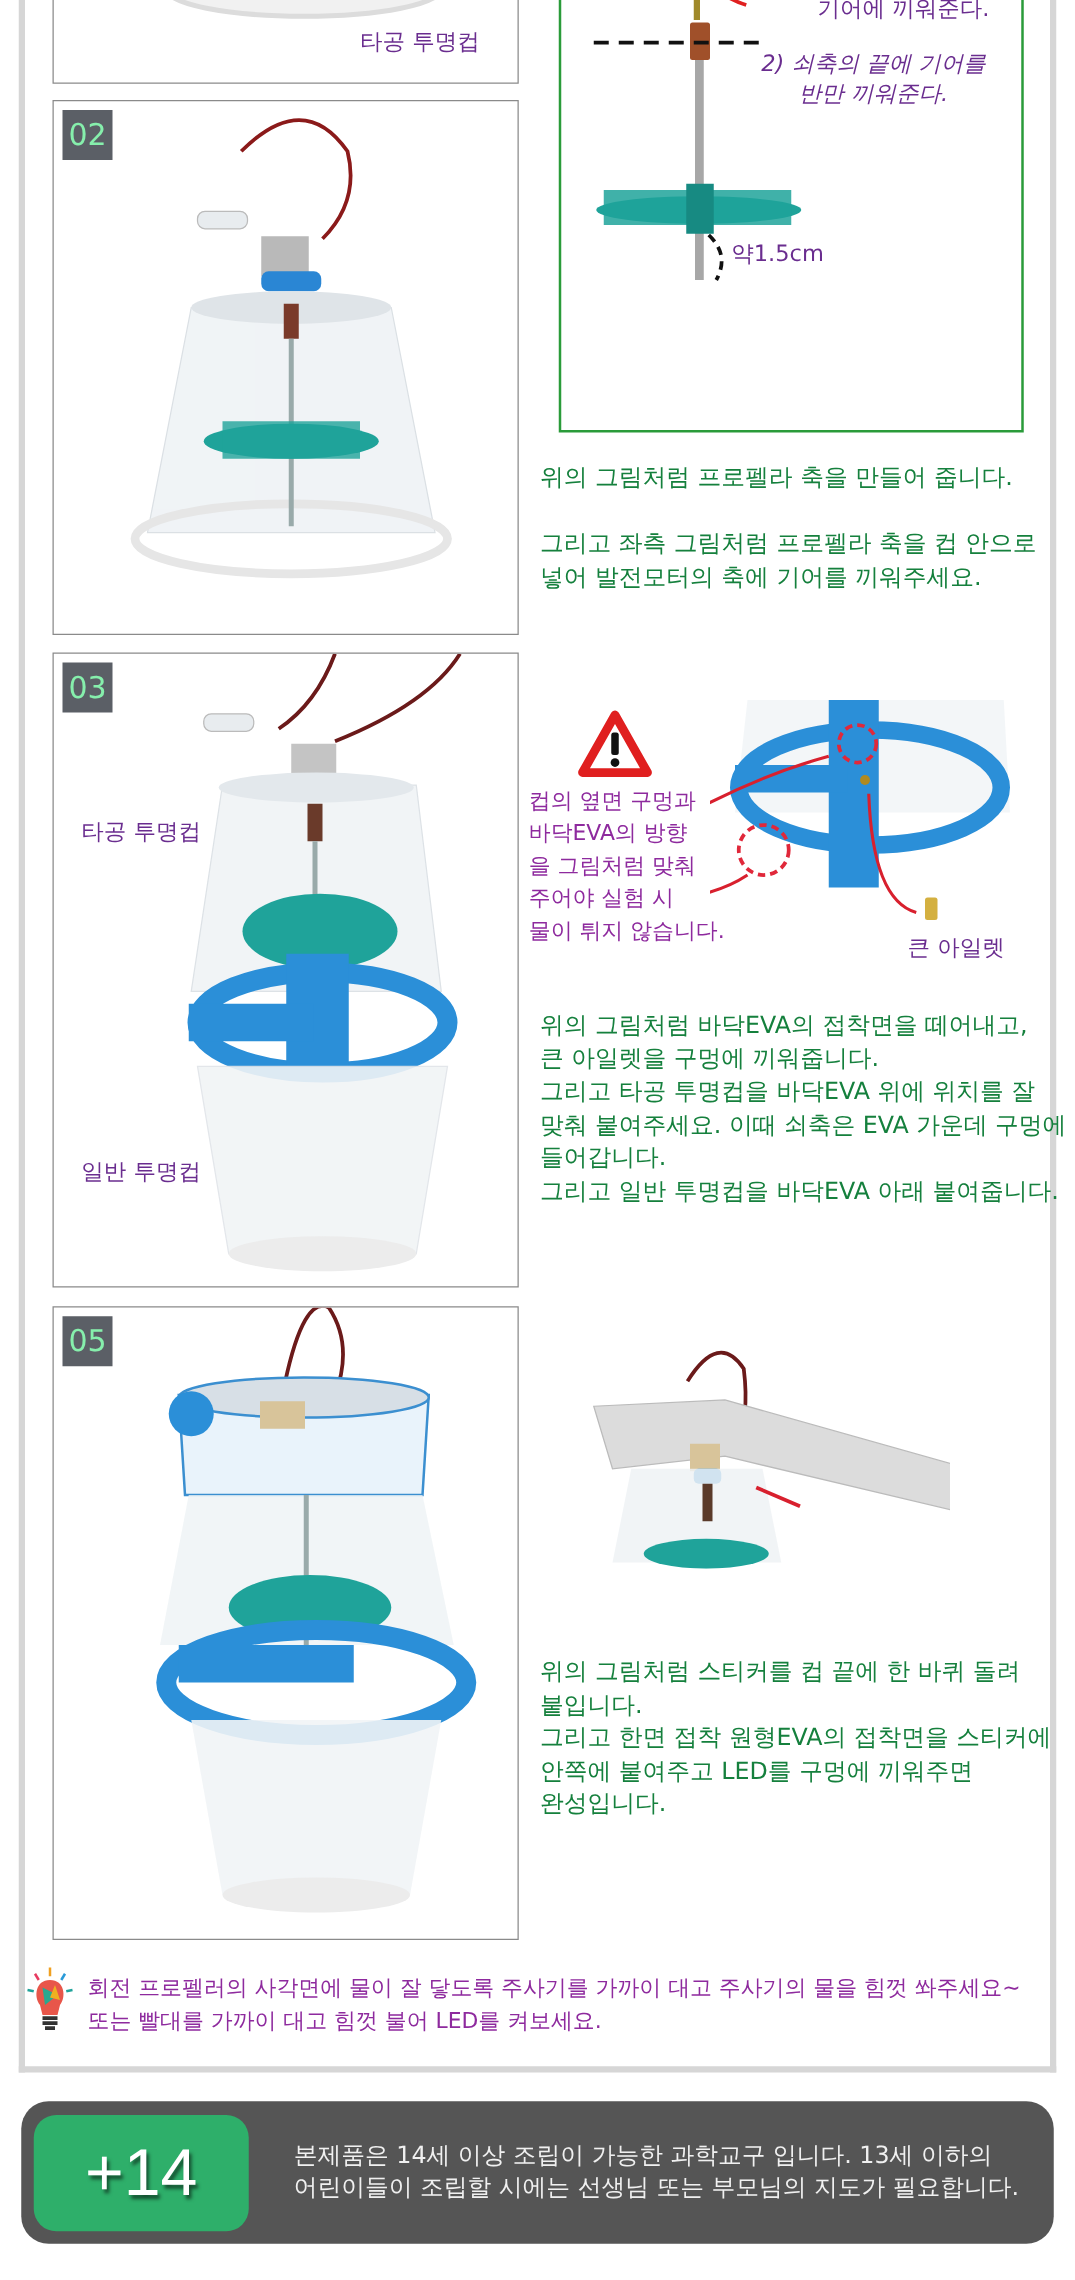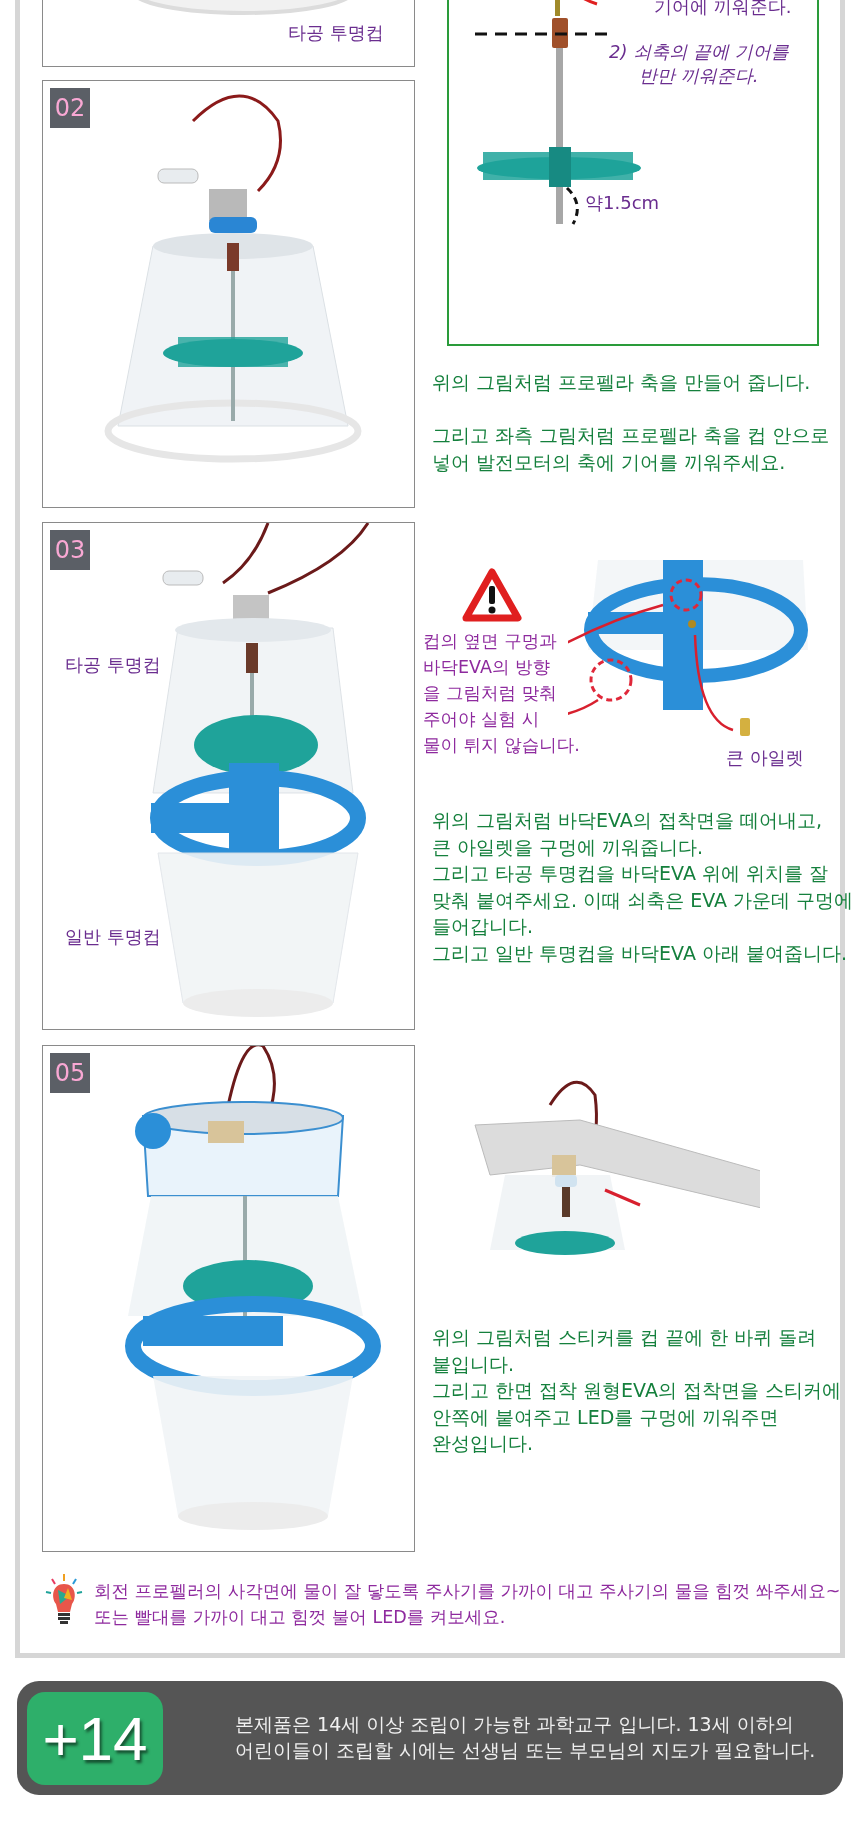--- a/index.html
+++ b/index.html
@@ -1,27 +1,27 @@
 <!DOCTYPE html>
 <html><head>
 <meta charset="utf-8">
 <style>
   * { box-sizing: border-box; margin: 0; padding: 0; }
   body { width: 860px; height: 1824px; background: #ffffff; font-family: "DejaVu Sans", sans-serif; position: relative; overflow: hidden; }
   .frame { position: absolute; left: 15px; top: -10px; width: 830px; height: 1668px; border: 5px solid #d6d6d6; border-top: none; background: #fff; }
   .panel { position: absolute; left: 42px; width: 373px; border: 1.5px solid #8a8a8a; background: #fff; overflow: hidden; }
-  .step-badge { position: absolute; left: 7px; top: 7px; width: 40px; height: 40px; background: #5b5f66; color: #f9a8d4; font-size: 24px; display: flex; align-items: center; justify-content: center; font-family: "DejaVu Sans", sans-serif; }
+  .step-badge { position: absolute; left: 7px; top: 7px; width: 40px; height: 40px; background: #5b5f66; color: #86efac; font-size: 24px; display: flex; align-items: center; justify-content: center; font-family: "DejaVu Sans", sans-serif; }
   .purple { color: #6a2d8f; font-size: 18px; }
   .label { position: absolute; }
   .body-text { position: absolute; left: 432px; color: #15803d; font-size: 19px; line-height: 26.5px; white-space: pre-line; }
   .green-box { position: absolute; left: 447px; top: -10px; width: 372px; height: 356px; border: 2.5px solid #2a9b3a; background: #fff; }
-  .tip { position: absolute; left: 44px; top: 1572px; display: flex; align-items: flex-end; gap: 10px; }
+  .tip { position: absolute; left: 20px; top: 1572px; display: flex; align-items: flex-end; gap: 10px; }
   .tip-text { color: #8e2a9e; font-size: 17.5px; line-height: 26px; white-space: pre-line; }
   .age-banner { position: absolute; left: 17px; top: 1681px; width: 826px; height: 114px; background: #555555; border-radius: 22px; }
-  .age-badge { position: absolute; left: 10px; top: 11px; width: 136px; height: 93px; background: #2eaf6a; border-radius: 18px; display: flex; align-items: center; justify-content: center; color: #fff; font-size: 62px; text-shadow: 2px 3px 3px rgba(0,0,0,0.55); font-family: "Liberation Sans", sans-serif; }
+  .age-badge { position: absolute; left: 10px; top: 11px; width: 172px; height: 93px; background: #2eaf6a; border-radius: 18px; display: flex; align-items: center; justify-content: center; color: #fff; font-size: 53px; text-shadow: 2px 3px 3px rgba(0,0,0,0.55); font-family: "Liberation Sans", sans-serif; }
   .age-text { position: absolute; left: 218px; top: 30px; color: #f0f0f0; font-size: 19px; line-height: 26px; white-space: pre-line; }
 </style>
 </head>
 <body>
 
 <div class="frame"></div>
 
 <div class="panel" style="top:-10px;height:77px;">
   <svg width="373" height="77" style="position:absolute;left:0;top:0;">
     <ellipse cx="200" cy="0" rx="110" ry="22" fill="#f1f1f1" stroke="#dcdcdc" stroke-width="4"></ellipse>

